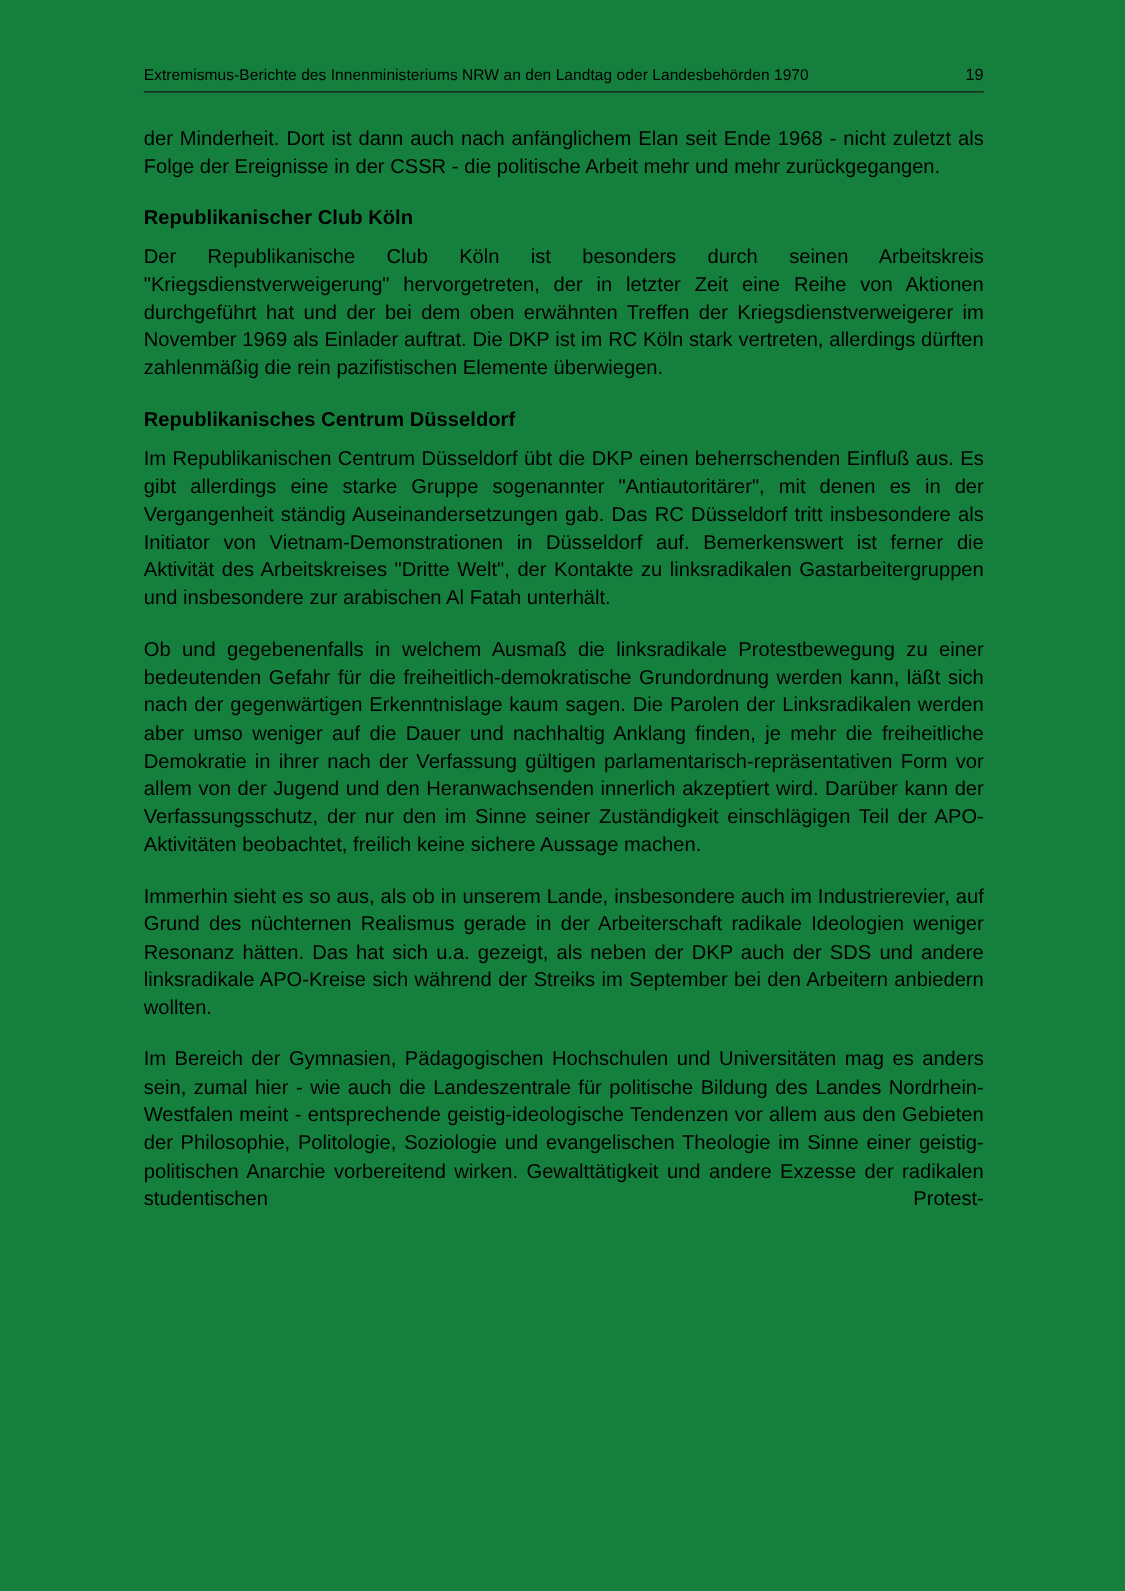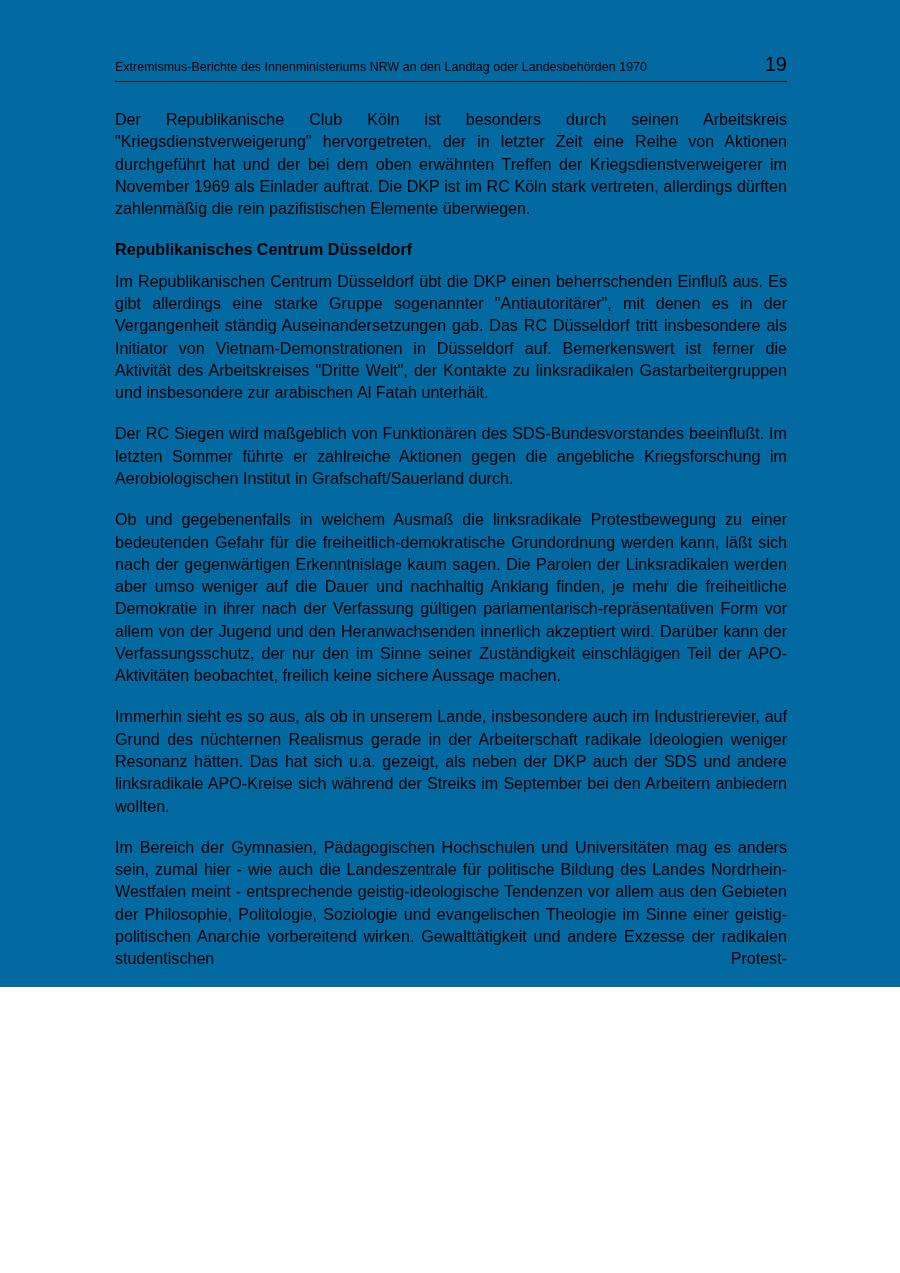--- a/index.html
+++ b/index.html
@@ -5,23 +5,23 @@
 <style>
   html, body {
     margin: 0;
     padding: 0;
     background: #ffffff;
   }
 
   .page {
     position: relative;
     width: 900px;
-    height: 987px;
+    height: 1273px;
     margin: 0 auto;
-    background: #0369a1;
+    background: #15803d;
     box-sizing: border-box;
     font-family: "Liberation Sans", sans-serif;
     color: #000000;
     overflow: hidden;
   }
 
   .content-column {
     position: absolute;
     left: 115px;
     top: 52px;
@@ -39,21 +39,21 @@
     padding-bottom: 4px;
     border-bottom: 1.6px solid #1a1a1a;
     white-space: nowrap;
   }
 
   .running-head-title {
     font-size: 12.4px;
   }
 
   .running-head-pageno {
-    font-size: 20px;
+    font-size: 13px;
     padding-left: 14px;
   }
 
   
   .body-text {
     margin-top: 26px;
   }
 
   p.para {
     margin: 0 0 19px 0;
@@ -97,31 +97,32 @@
 
   <div class="content-column">
 
     <header class="running-head">
       <span class="running-head-title">Extremismus-Berichte des Innenministeriums NRW an den Landtag oder Landesbehörden 1970</span>
       <span class="running-head-pageno">19</span>
     </header>
 
     <main class="body-text">
 
+      <p class="para">der Minderheit. Dort ist dann auch nach anfänglichem Elan seit Ende 1968 - nicht zuletzt als Folge der Ereignisse in der CSSR - die politische Arbeit mehr und mehr zurückgegangen.</p>
 
 
+      <h2 class="section-heading">Republikanischer Club Köln</h2>
 
       <p class="para">Der Republikanische Club Köln ist besonders durch seinen Arbeitskreis "Kriegsdienstverweigerung" hervorgetreten, der in letzter Zeit eine Reihe von Aktionen durchgeführt hat und der bei dem oben erwähnten Treffen der Kriegsdienstverweigerer im November 1969 als Einlader auftrat. Die DKP ist im RC Köln stark vertreten, allerdings dürften zahlenmäßig die rein pazifistischen Elemente überwiegen.</p>
 
       <h2 class="section-heading spaced-top">Republikanisches Centrum Düsseldorf</h2>
 
       <p class="para">Im Republikanischen Centrum Düsseldorf übt die DKP einen beherrschenden Einfluß aus. Es gibt allerdings eine starke Gruppe sogenannter "Antiautoritärer", mit denen es in der Vergangenheit ständig Auseinandersetzungen gab. Das RC Düsseldorf tritt insbesondere als Initiator von Vietnam-Demonstrationen in Düsseldorf auf. Bemerkenswert ist ferner die Aktivität des Arbeitskreises "Dritte Welt", der Kontakte zu linksradikalen Gastarbeitergruppen und insbesondere zur arabischen Al Fatah unterhält.</p>
 
 
-      <p class="para">Der RC Siegen wird maßgeblich von Funktionären des SDS-Bundesvorstandes beeinflußt. Im letzten Sommer führte er zahlreiche Aktionen gegen die angebliche Kriegsforschung im Aerobiologischen Institut in Grafschaft/Sauerland durch.</p>
 
       <p class="para">Ob und gegebenenfalls in welchem Ausmaß die linksradikale Protestbewegung zu einer bedeutenden Gefahr für die freiheitlich-demokratische Grundordnung werden kann, läßt sich nach der gegenwärtigen Erkenntnislage kaum sagen. Die Parolen der Linksradikalen werden aber umso weniger auf die Dauer und nachhaltig Anklang finden, je mehr die freiheitliche Demokratie in ihrer nach der Verfassung gültigen parlamentarisch-repräsentativen Form vor allem von der Jugend und den Heranwachsenden innerlich akzeptiert wird. Darüber kann der Verfassungsschutz, der nur den im Sinne seiner Zuständigkeit einschlägigen Teil der APO-Aktivitäten beobachtet, freilich keine sichere Aussage machen.</p>
 
       <p class="para">Immerhin sieht es so aus, als ob in unserem Lande, insbesondere auch im Industrierevier, auf Grund des nüchternen Realismus gerade in der Arbeiterschaft radikale Ideologien weniger Resonanz hätten. Das hat sich u.a. gezeigt, als neben der DKP auch der SDS und andere linksradikale APO-Kreise sich während der Streiks im September bei den Arbeitern anbiedern wollten.</p>
 
       <p class="para continues">Im Bereich der Gymnasien, Pädagogischen Hochschulen und Universitäten mag es anders sein, zumal hier - wie auch die Landeszentrale für politische Bildung des Landes Nordrhein-Westfalen meint - entsprechende geistig-ideologische Tendenzen vor allem aus den Gebieten der Philosophie, Politologie, Soziologie und evangelischen Theologie im Sinne einer geistig-politischen Anarchie vorbereitend wirken. Gewalttätigkeit und andere Exzesse der radikalen studentischen Protest-</p>
 
     </main>
 
   </div>

